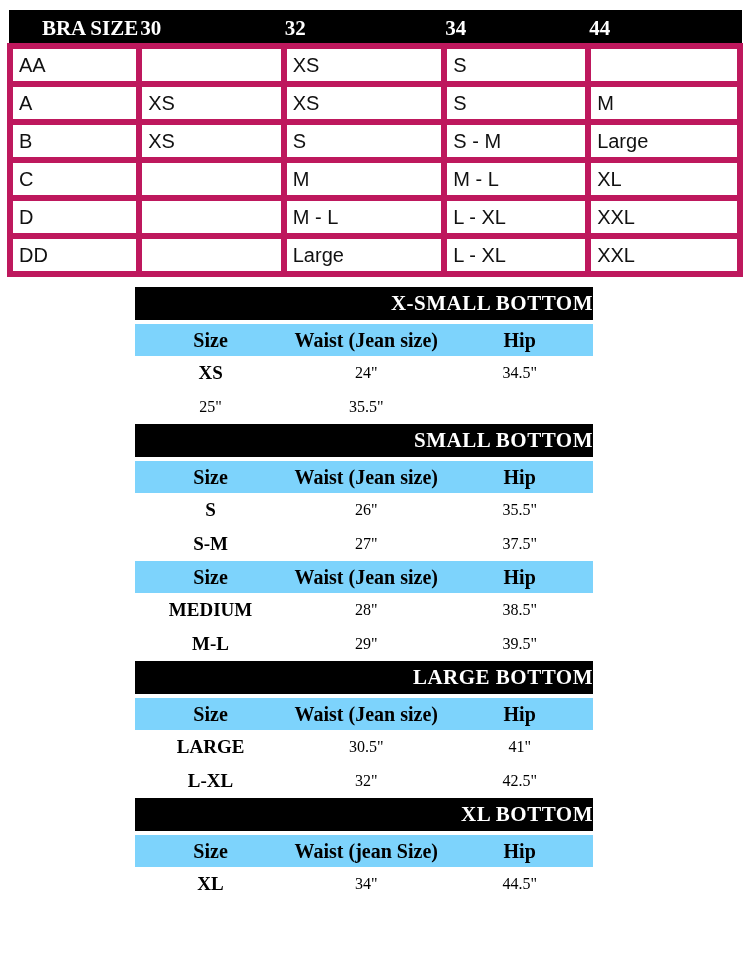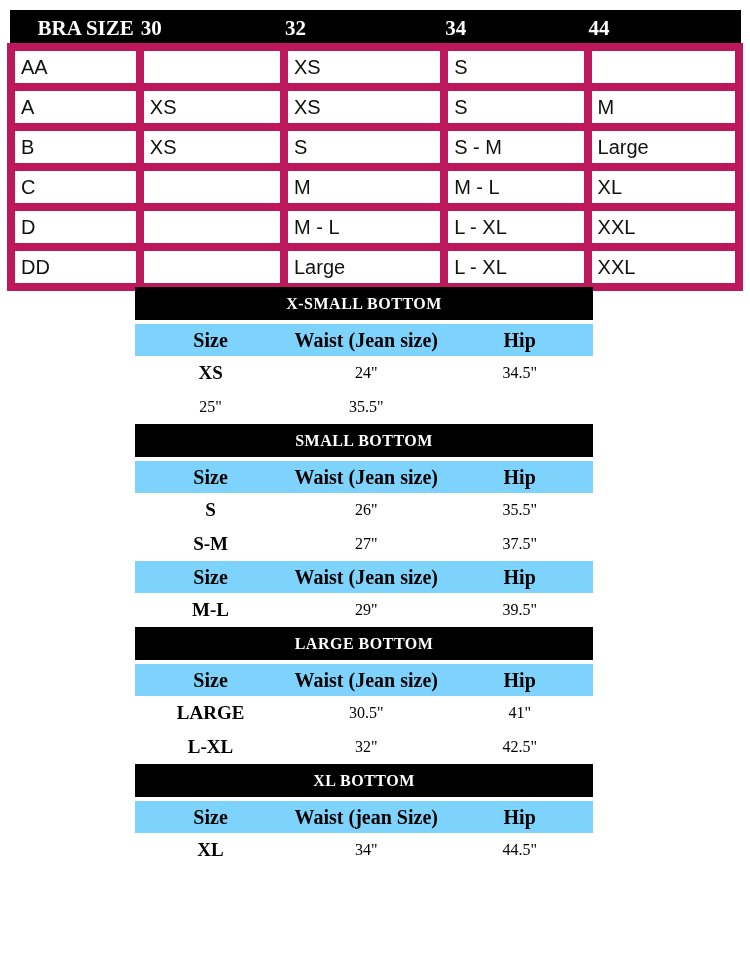--- a/index.html
+++ b/index.html
@@ -23,45 +23,45 @@
     background:#000000;
     color:#ffffff;
     font-family:"Liberation Serif", serif;
     font-weight:bold;
     font-size:21px;
     height:30px;
     text-align:left;
     border:2px solid #000;
     padding:0;
   }
-  table.bra thead th:first-child { text-align:center; padding-left:20px; }
+  table.bra thead th:first-child { text-align:right; padding-left:20px; }
   table.bra td {
-    border:8px solid #be185d;
+    border:6px solid #be185d;
     font-family:"Liberation Sans", sans-serif;
     font-size:20px;
     color:#111;
     height:30px;
     padding:1px 4px 1px 6px;
     text-align:left;
     vertical-align:middle;
     background:#fff;
     overflow:hidden;
     white-space:nowrap;
   }
 
   
   .sections { position:absolute; left:135px; top:287px; width:458px; }
   .band {
     background:#000000;
     color:#ffffff;
     height:33px;
     line-height:33px;
-    text-align:center;
+    text-align:right;
     font-weight:bold;
-    font-size:16px;
+    font-size:21px;
     letter-spacing:0.5px;
     margin-bottom:4px;
   }
   .gridrow { display:grid; grid-template-columns:33% 35% 32%; }
   .colhdr {
     background:#7dd3fc;
     height:32px;
   }
   .colhdr > div {
     line-height:32px;
@@ -179,20 +179,25 @@
         <div class="num-cell">37.5"</div>
       </div>
     </div>
     <div class="section">
       <div class="gridrow colhdr">
         <div>Size</div>
         <div>Waist (Jean size)</div>
         <div>Hip</div>
       </div>
       <div class="gridrow datarow">
+        <div class="size-cell">MEDIUM</div>
+        <div class="num-cell">28"</div>
+        <div class="num-cell">38.5"</div>
+      </div>
+      <div class="gridrow datarow">
         <div class="size-cell">M-L</div>
         <div class="num-cell">29"</div>
         <div class="num-cell">39.5"</div>
       </div>
     </div>
     <div class="section">
       <div class="band">LARGE BOTTOM</div>
       <div class="gridrow colhdr">
         <div>Size</div>
         <div>Waist (Jean size)</div>

